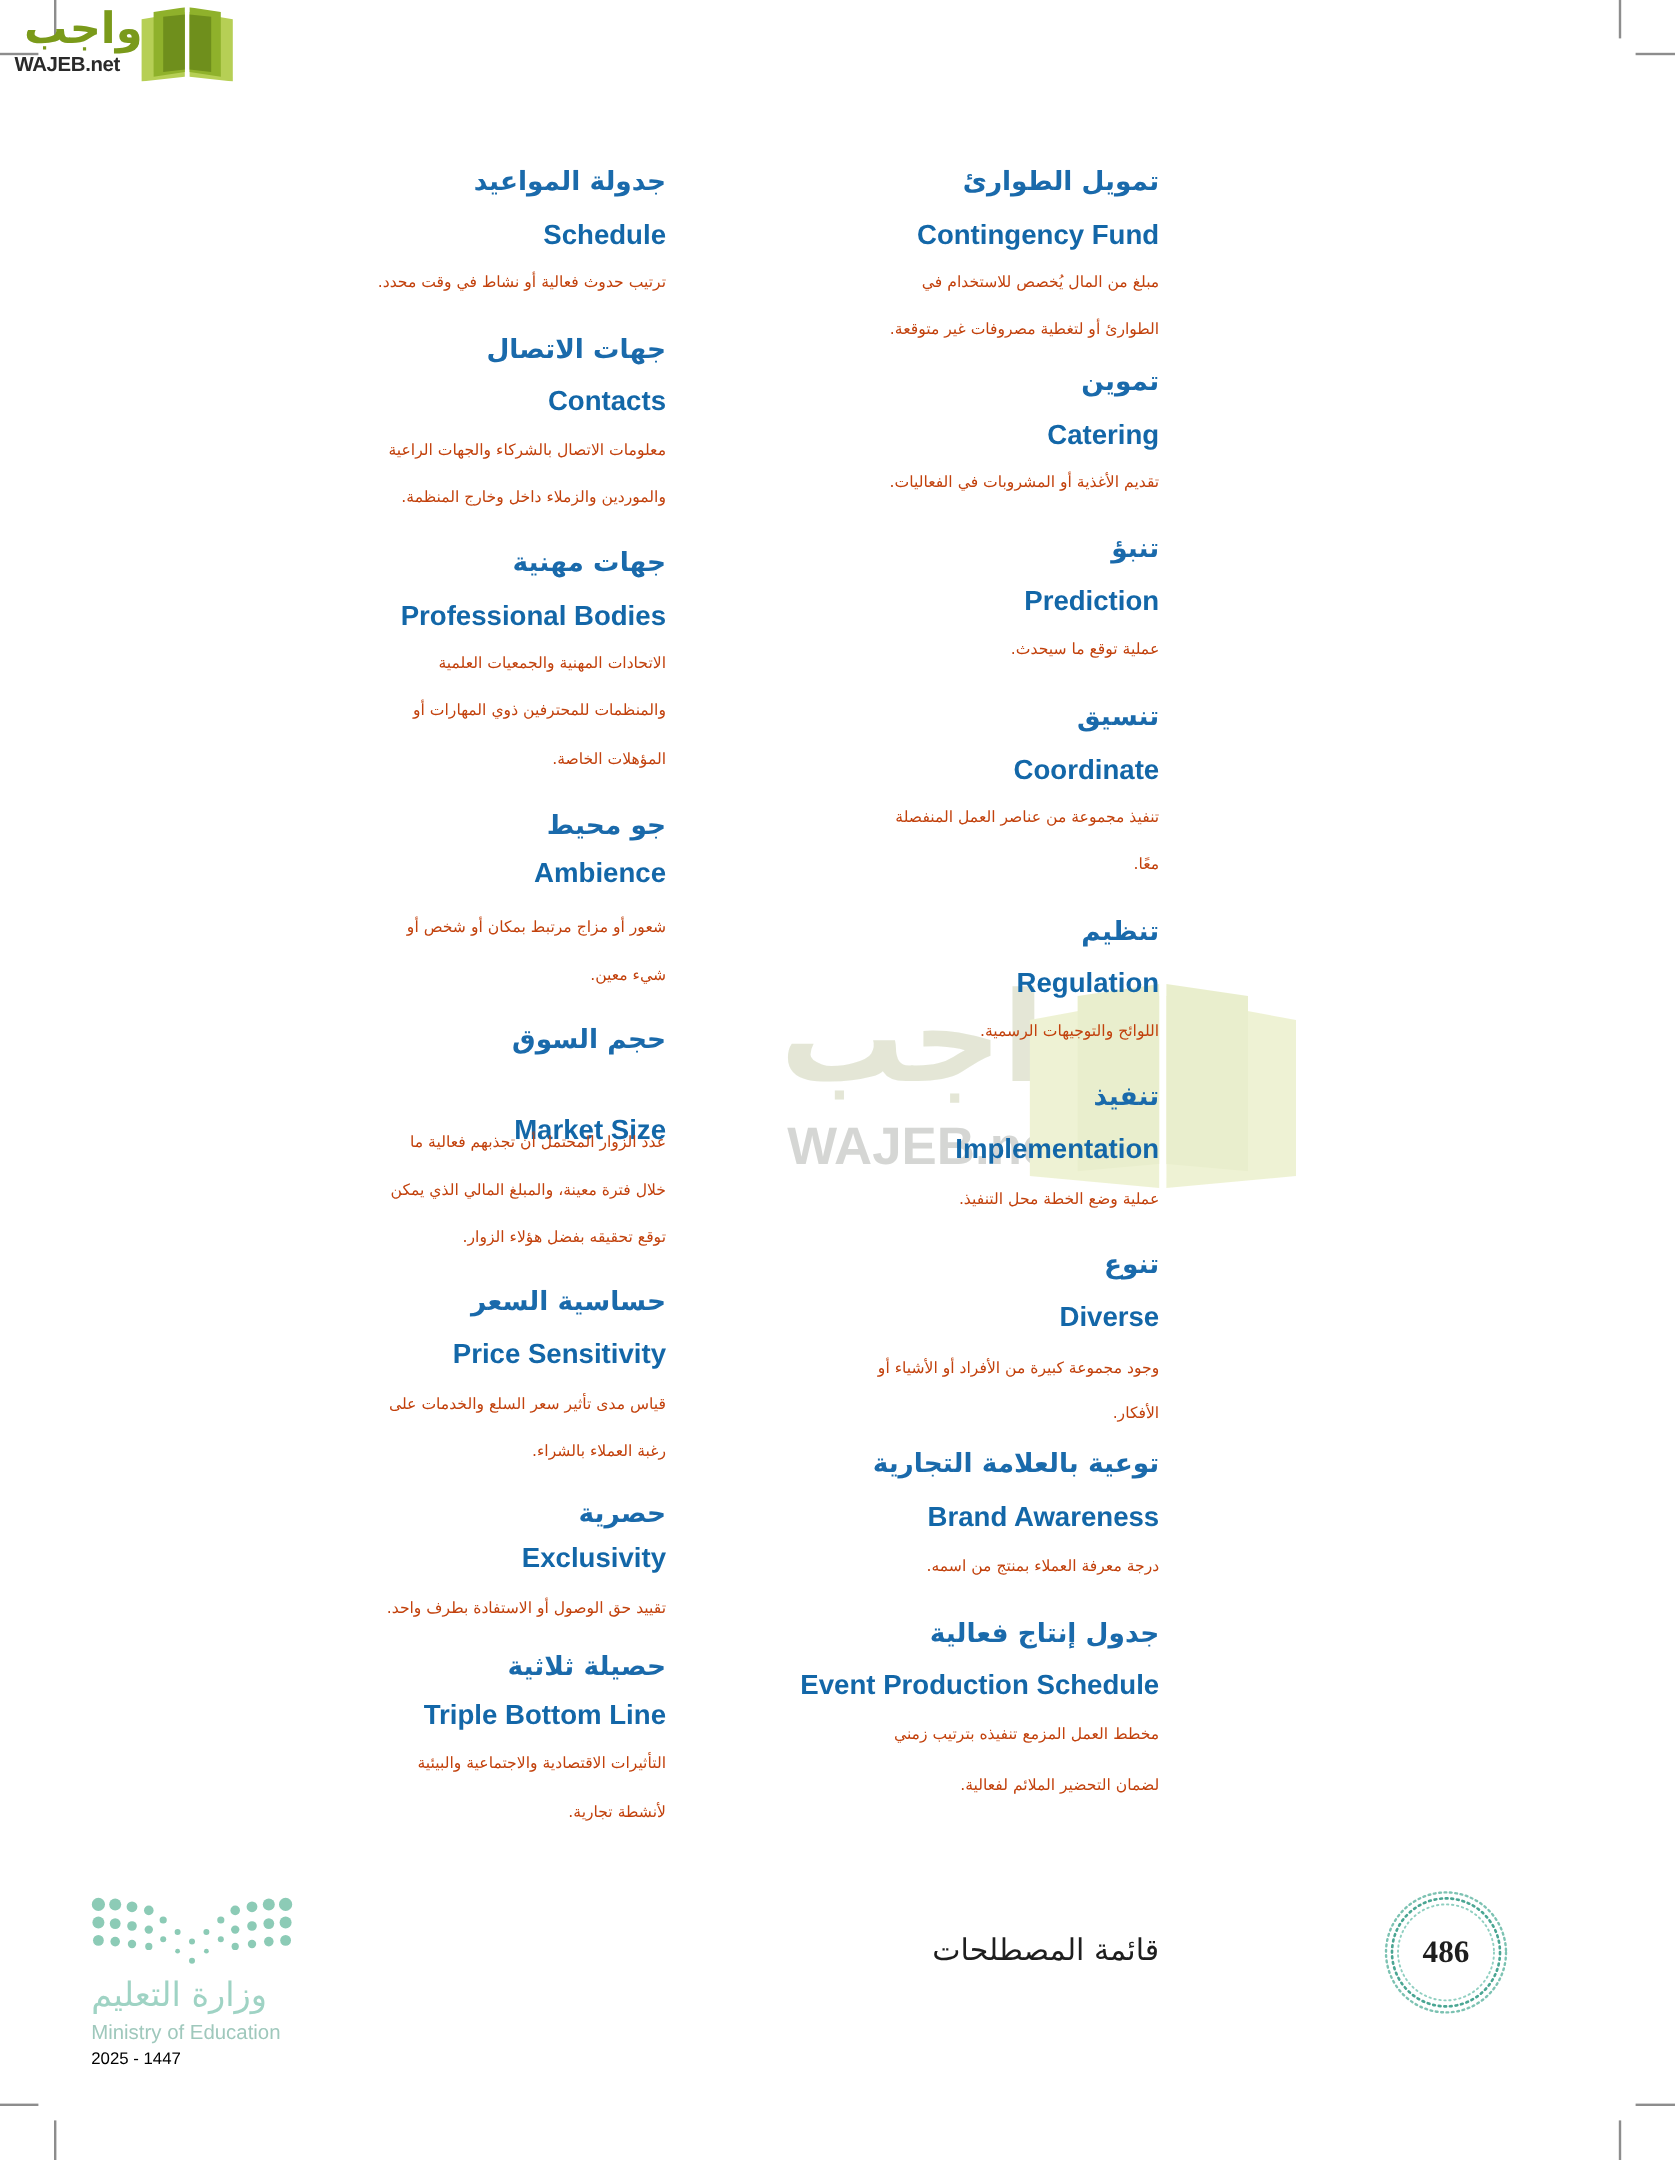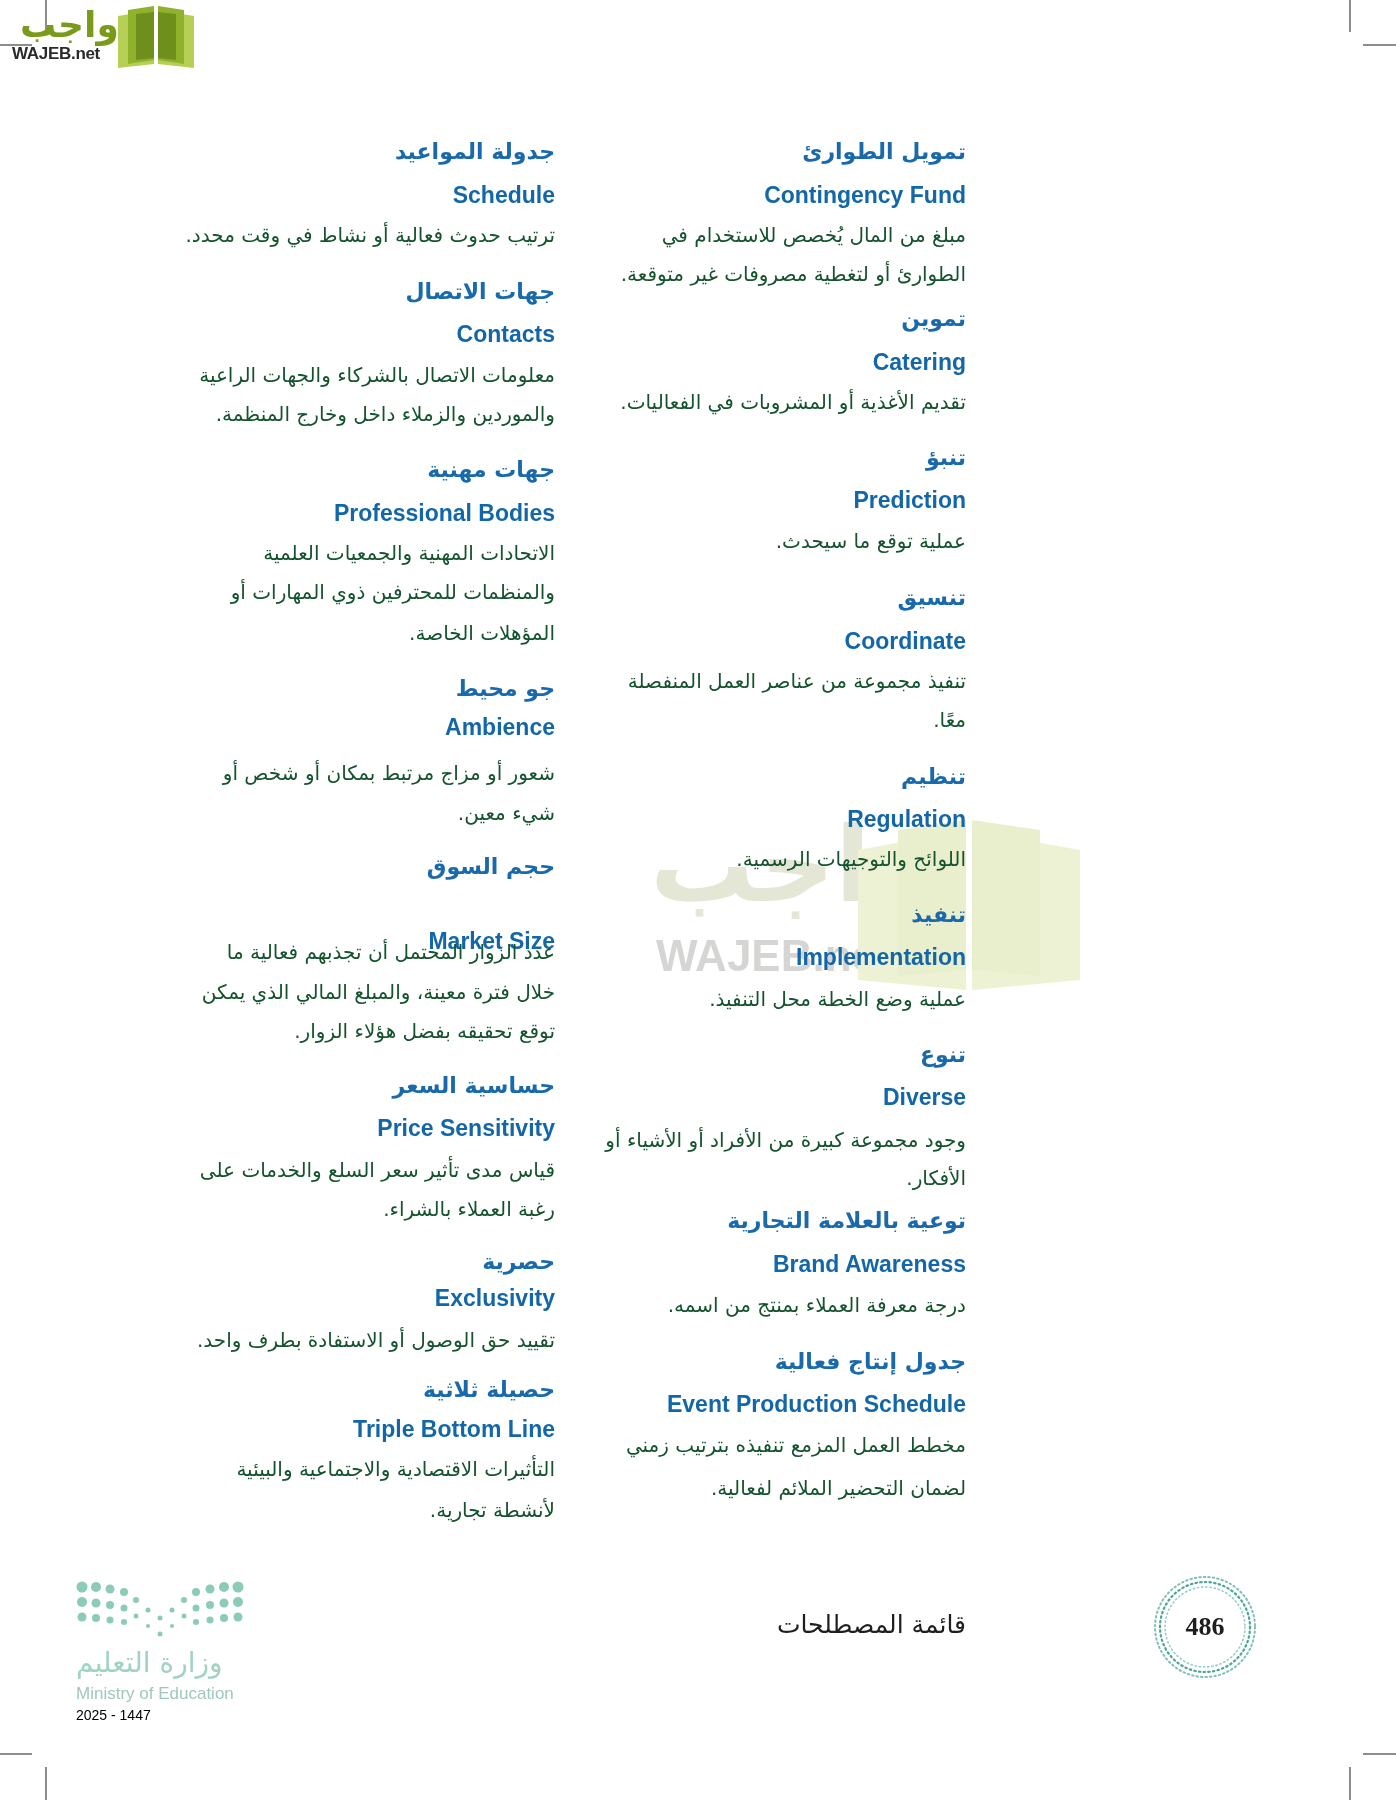--- a/index.html
+++ b/index.html
@@ -6,21 +6,21 @@
   body { width:1396px; height:1800px; position:relative; overflow:hidden; font-family:"DejaVu Sans", sans-serif; }
   .crop { position:absolute; background:#8d8d8d; }
   .logo { position:absolute; left:10px; top:4px; width:180px; height:66px; }
   .logo-ar { position:absolute; left:10px; top:0; font-family:"DejaVu Sans", sans-serif; font-weight:bold; font-size:36px; color:#7a9a1a; line-height:42px; direction:rtl; }
   .logo-en { position:absolute; left:2px; top:40px; font-family:"Liberation Sans", sans-serif; font-weight:bold; font-size:17px; color:#2a2a2a; line-height:20px; letter-spacing:-0.3px; }
   .logo-book { position:absolute; left:104px; top:2px; width:84px; height:62px; }
   .col { position:absolute; direction:rtl; text-align:right; }
   .term { position:absolute; right:0; white-space:nowrap; }
   .ar-h { font-family:"DejaVu Sans", sans-serif; font-weight:bold; font-size:22px; color:#1a6aab; line-height:30px; }
   .en-h { font-family:"Liberation Sans", sans-serif; font-weight:bold; font-size:23px; color:#1367a8; line-height:30px; direction:ltr; }
-  .desc { font-family:"DejaVu Sans", sans-serif; font-size:20px; color:#14532d; line-height:39.5px; white-space:normal; }
+  .desc { font-family:"DejaVu Sans", sans-serif; font-size:13px; color:#c2410c; line-height:39.5px; white-space:normal; }
   .watermark { position:absolute; left:650px; top:820px; width:430px; height:170px; opacity:0.42; pointer-events:none; }
   .wm-ar { position:absolute; left:0; top:-10px; font-weight:bold; font-size:104px; color:#bfc6a0; font-family:"DejaVu Sans", sans-serif; line-height:110px; }
   .wm-en { position:absolute; left:6px; top:112px; font-weight:bold; font-size:44px; color:#9da09a; font-family:"Liberation Sans", sans-serif; line-height:48px; }
   .wm-book { position:absolute; left:208px; top:0; width:222px; height:170px; }
   .page-title { position:absolute; right:430px; top:1610px; font-family:"DejaVu Sans", sans-serif; font-size:25px; color:#1e1e1e; direction:rtl; line-height:30px; }
   .page-num-wrap { position:absolute; left:1152px; top:1574px; width:106px; height:106px; }
   .page-num { position:absolute; left:0; top:0; width:106px; height:106px; line-height:106px; text-align:center; font-family:Liberation Serif, serif; font-weight:bold; font-size:26px; color:#1e1e1e; }
   .moe { position:absolute; left:76px; top:1580px; width:176px; height:150px; }
   .moe-ar { position:absolute; left:0; top:66px; font-family:"DejaVu Sans", sans-serif; font-size:28px; color:#9fd3c4; direction:rtl; line-height:34px; letter-spacing:1px; }
   .moe-en { position:absolute; left:0; top:104px; font-family:"Liberation Sans", sans-serif; font-size:17px; color:#9fc8bc; line-height:20px; }

